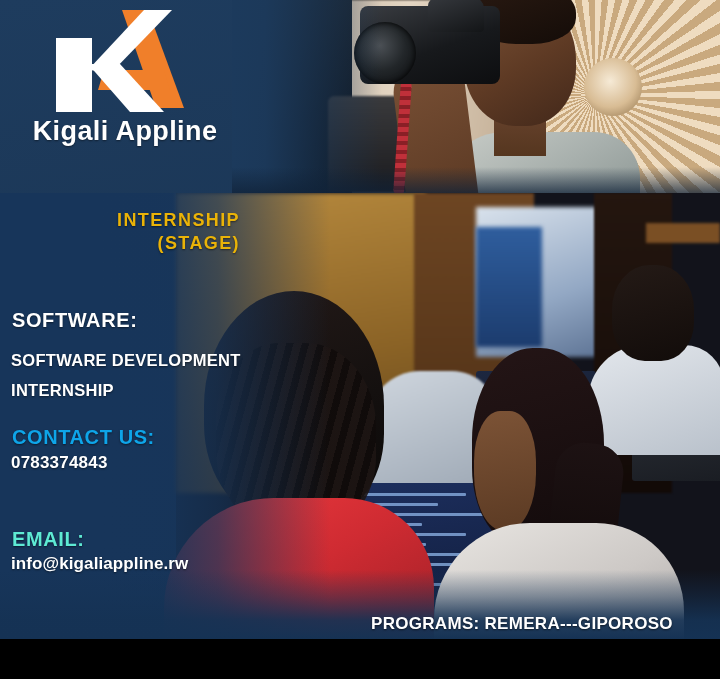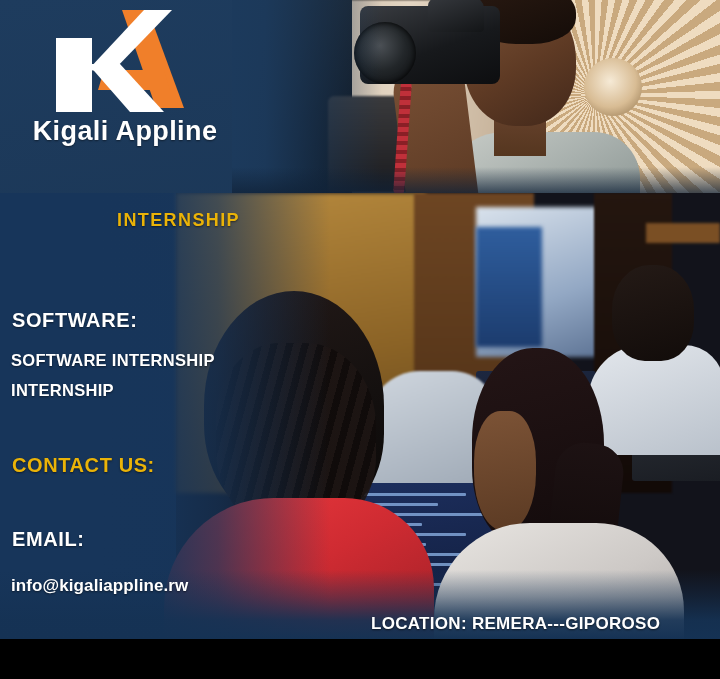--- a/index.html
+++ b/index.html
@@ -231,36 +231,35 @@
     color:#fff;font-size:20px;font-weight:bold;letter-spacing:.6px;
     text-shadow:0 1px 2px rgba(0,0,0,.5);
   }
   .program-list{
     position:absolute;left:11px;top:345px;width:250px;
     color:#fff;font-size:16.5px;font-weight:bold;line-height:30px;letter-spacing:.3px;
     text-shadow:0 1px 2px rgba(0,0,0,.5);
   }
   .contact-label{
     position:absolute;left:12px;top:426px;
-    color:#eab308;font-size:20px;font-weight:bold;letter-spacing:.6px;
-    text-shadow:0 1px 2px rgba(0,0,0,.5);
-    margin-top:28px;
+    color:#0ea5e9;font-size:20px;font-weight:bold;letter-spacing:.6px;
+    text-shadow:0 1px 2px rgba(0,0,0,.5);
   }
   .phones{
     position:absolute;left:11px;top:452px;width:250px;
     color:#fff;font-size:17px;font-weight:bold;line-height:22px;letter-spacing:.2px;
     text-shadow:0 1px 2px rgba(0,0,0,.5);
   }
   .email-label{
     position:absolute;left:12px;top:528px;
-    color:#ffffff;font-size:20px;font-weight:bold;letter-spacing:.6px;
+    color:#5eead4;font-size:20px;font-weight:bold;letter-spacing:.6px;
     text-shadow:0 1px 2px rgba(0,0,0,.5);
   }
   .email-value{
-    position:absolute;left:11px;top:576px;
+    position:absolute;left:11px;top:554px;
     color:#fff;font-size:17px;font-weight:bold;letter-spacing:.1px;
     text-shadow:0 1px 2px rgba(0,0,0,.5);
   }
 
   
   .footer-site{
     position:absolute;left:10px;top:615px;
     color:#fff;font-size:16.5px;font-weight:bold;letter-spacing:.1px;
     text-shadow:0 1px 2px rgba(0,0,0,.6);
   }
@@ -356,31 +355,33 @@
         <polygon points="8,30 44,30 44,104 8,104" fill="#FFFFFF"></polygon>
         <polygon points="40,62 96,2 124,2 64,64" fill="#FFFFFF"></polygon>
         <polygon points="40,56 72,56 116,104 82,104" fill="#FFFFFF"></polygon>
       </svg>
     </div>
     <div class="wordmark">Kigali Appline</div>
   </div>
 
   <div class="headline">
     <div>INTERNSHIP</div>
+    <div>(STAGE)</div>
   </div>
 
   <div class="programs-label">SOFTWARE:</div>
   <div class="program-list">
-    <div>SOFTWARE INTERNSHIP</div>
+    <div>SOFTWARE DEVELOPMENT</div>
     <div>INTERNSHIP</div>
   </div>
 
   <div class="contact-label">CONTACT US:</div>
   <div class="phones">
+    <div>0783374843</div>
   </div>
 
   <div class="email-label">EMAIL:</div>
   <div class="email-value">info@kigaliappline.rw</div>
 
-  <div class="footer-loc">LOCATION: REMERA---GIPOROSO</div>
+  <div class="footer-loc">PROGRAMS: REMERA---GIPOROSO</div>
 
   <div class="black-bar"></div>
 </div>
 
 </body></html>

